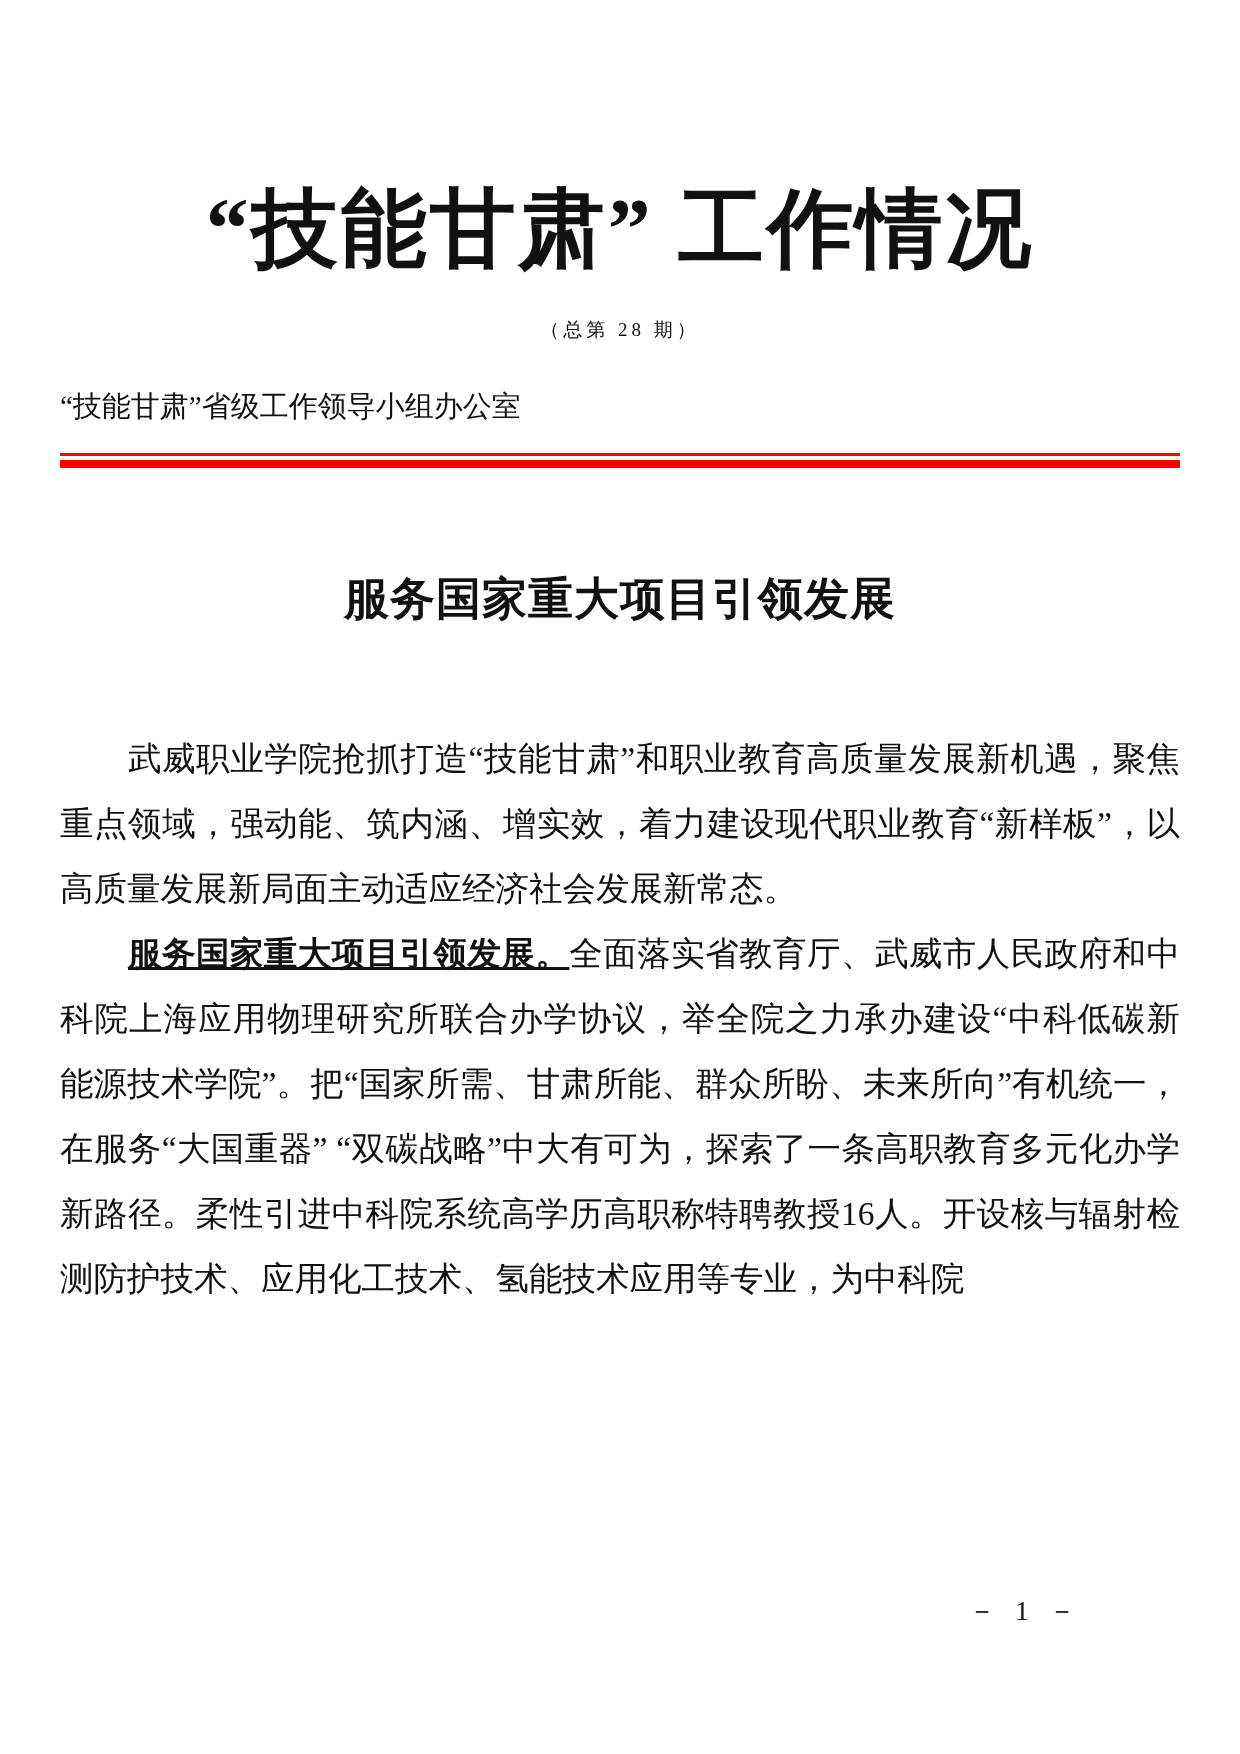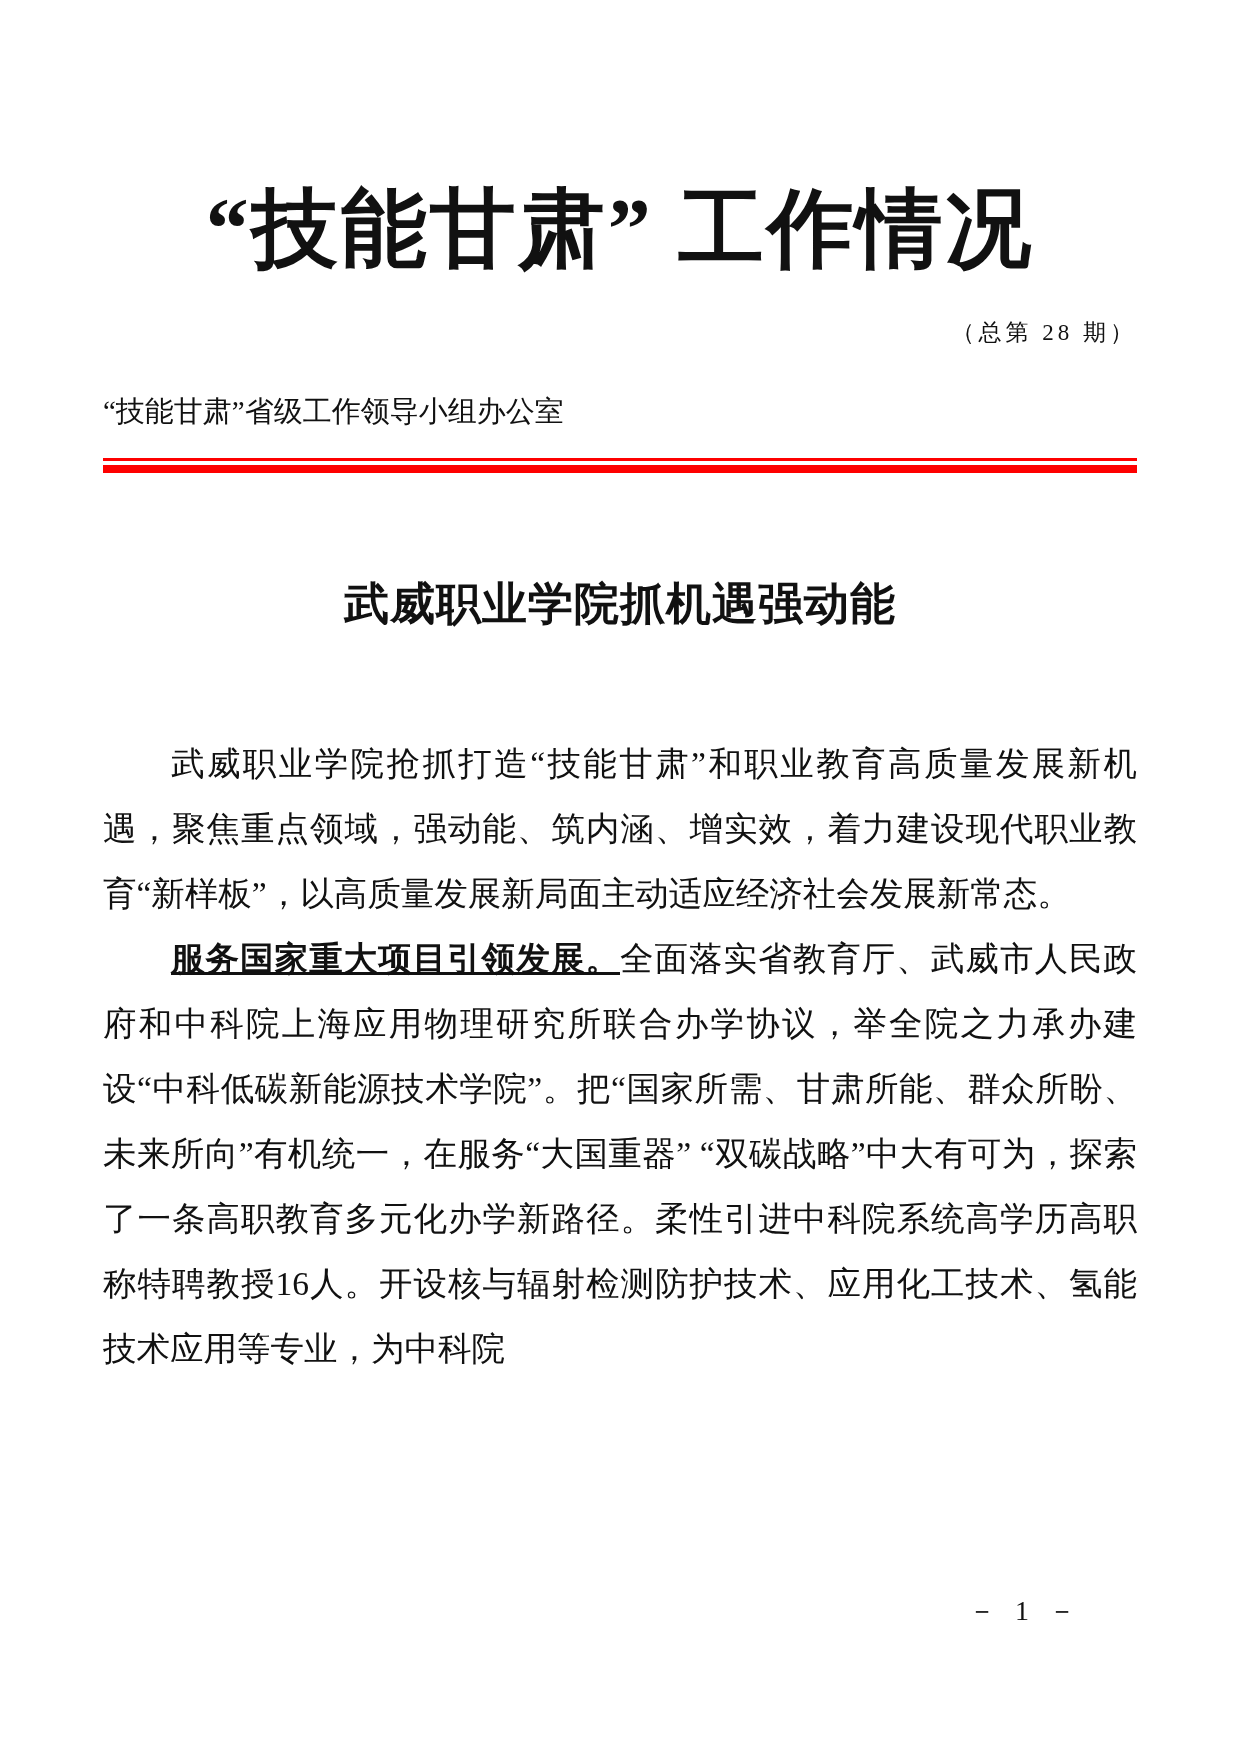--- a/index.html
+++ b/index.html
@@ -6,42 +6,42 @@
   .page {
     position: relative;
     width: 1240px;
     height: 1754px;
     margin: 0 auto;
     background: #ffffff;
     font-family: "Liberation Serif", "DejaVu Serif", serif;
     color: #111;
     overflow: hidden;
   }
-  .content { padding: 0 103px; margin-top: 28px; }
+  .content { padding: 0 60px; margin-top: 28px; }
 
   .doc-title {
     margin-top: 182px;
     text-align: center;
     font-size: 86px;
     font-weight: bold;
     letter-spacing: 3px;
     line-height: 1.1;
     white-space: nowrap;
   }
 
   .issue-no {
     margin-top: 58px;
     text-align: center;
     font-size: 29px;
     letter-spacing: 4px;
   }
   .cumulative-no {
     margin-top: 40px;
-    text-align: right;
-    font-size: 23px;
+    text-align: center;
+    font-size: 19px;
     letter-spacing: 4px;
   }
 
   .issuer-row {
     margin-top: 44px;
     display: flex;
     justify-content: space-between;
     align-items: center;
     font-size: 29px;
   }
@@ -98,21 +98,21 @@
       <span class="issuer">“技能甘肃”省级工作领导小组办公室</span>
     </div>
 
     <div class="rule-wrap">
       <div class="rule-thin"></div>
       <div class="rule-gap"></div>
       <div class="rule-thick"></div>
     </div>
 
     <div class="article-title">
-      <div>武威职业学院抓机遇强动能</div>
+      <div>服务国家重大项目引领发展</div>
     </div>
 
     <div class="body-text">
       <p><span>武威职业学院抢抓打造“技能甘肃”和职业教育高质量发展新机遇，聚焦重点领域，强动能、筑内涵、增实效，着力建设现代职业教育“新样板”，以高质量发展新局面主动适应经济社会发展新常态。</span></p>
       <p><b>服务国家重大项目引领发展。</b><span>全面落实省教育厅、武威市人民政府和中科院上海应用物理研究所联合办学协议，举全院之力承办建设“中科低碳新能源技术学院”。把“国家所需、甘肃所能、群众所盼、未来所向”有机统一，在服务“大国重器” “双碳战略”中大有可为，探索了一条高职教育多元化办学新路径。柔性引进中科院系统高学历高职称特聘教授16人。开设核与辐射检测防护技术、应用化工技术、氢能技术应用等专业，为中科院</span></p>
     </div>
 
   </div>
 
   <div class="page-number">－ 1 －</div>

